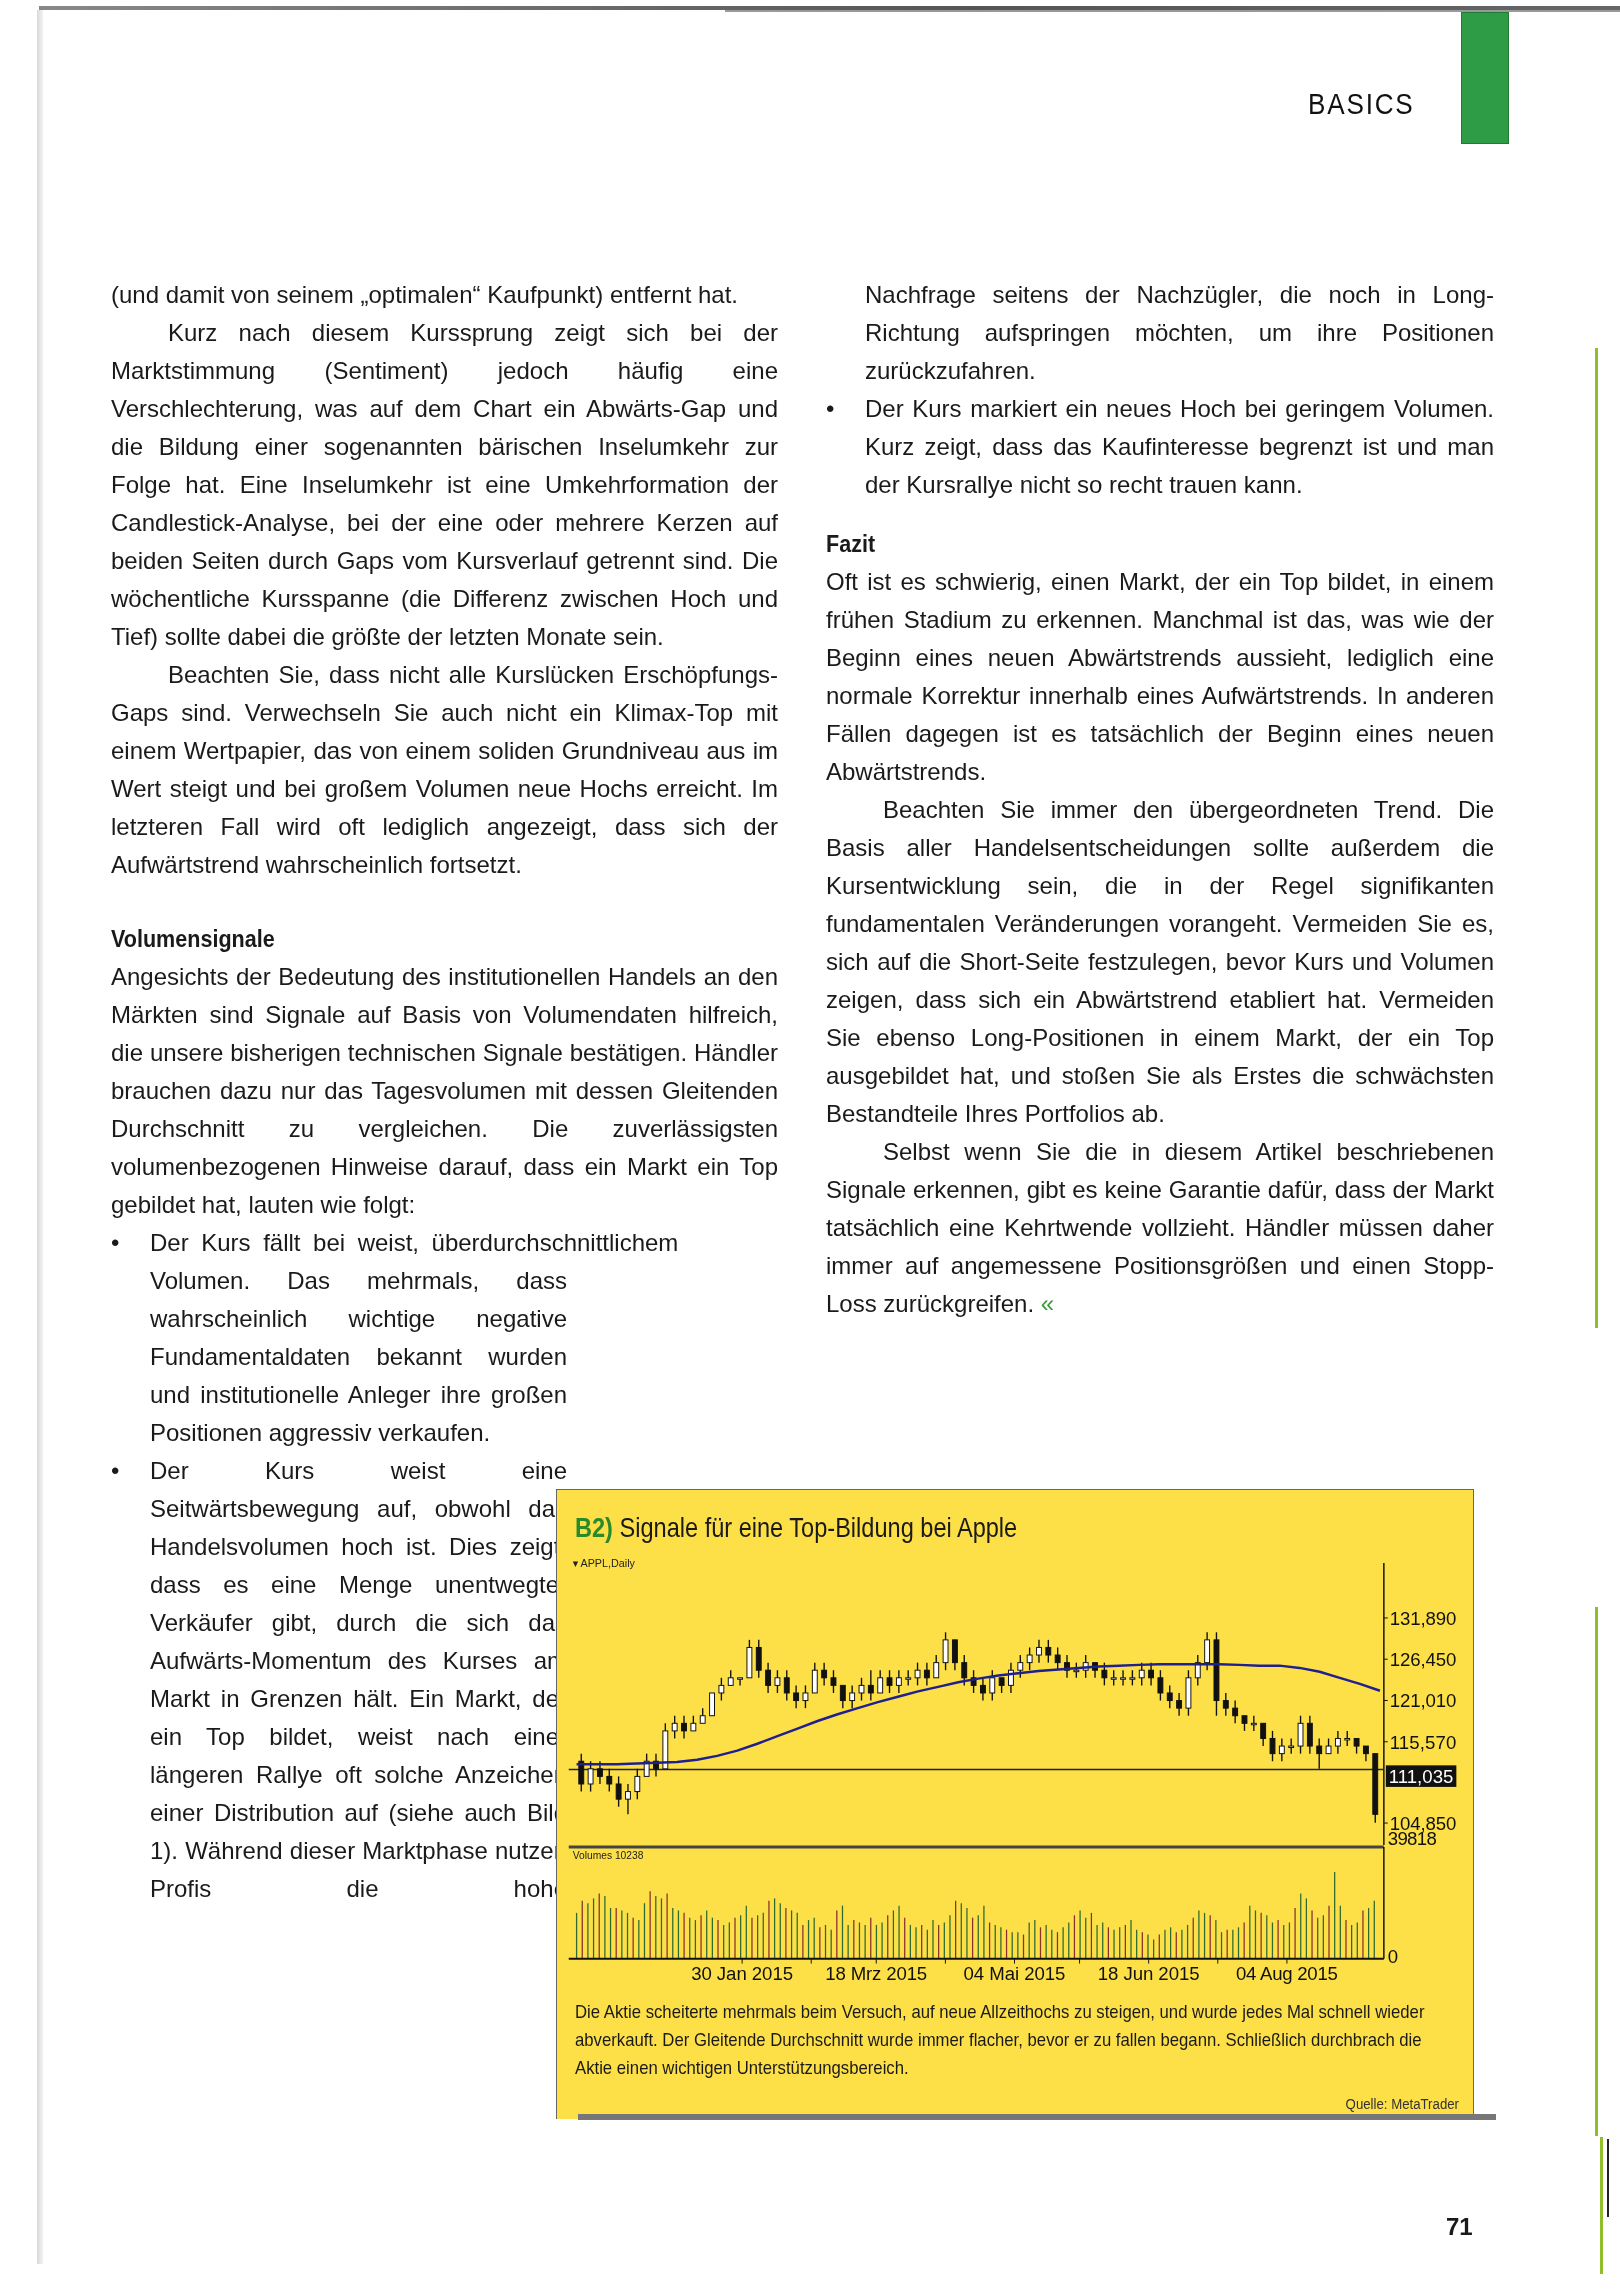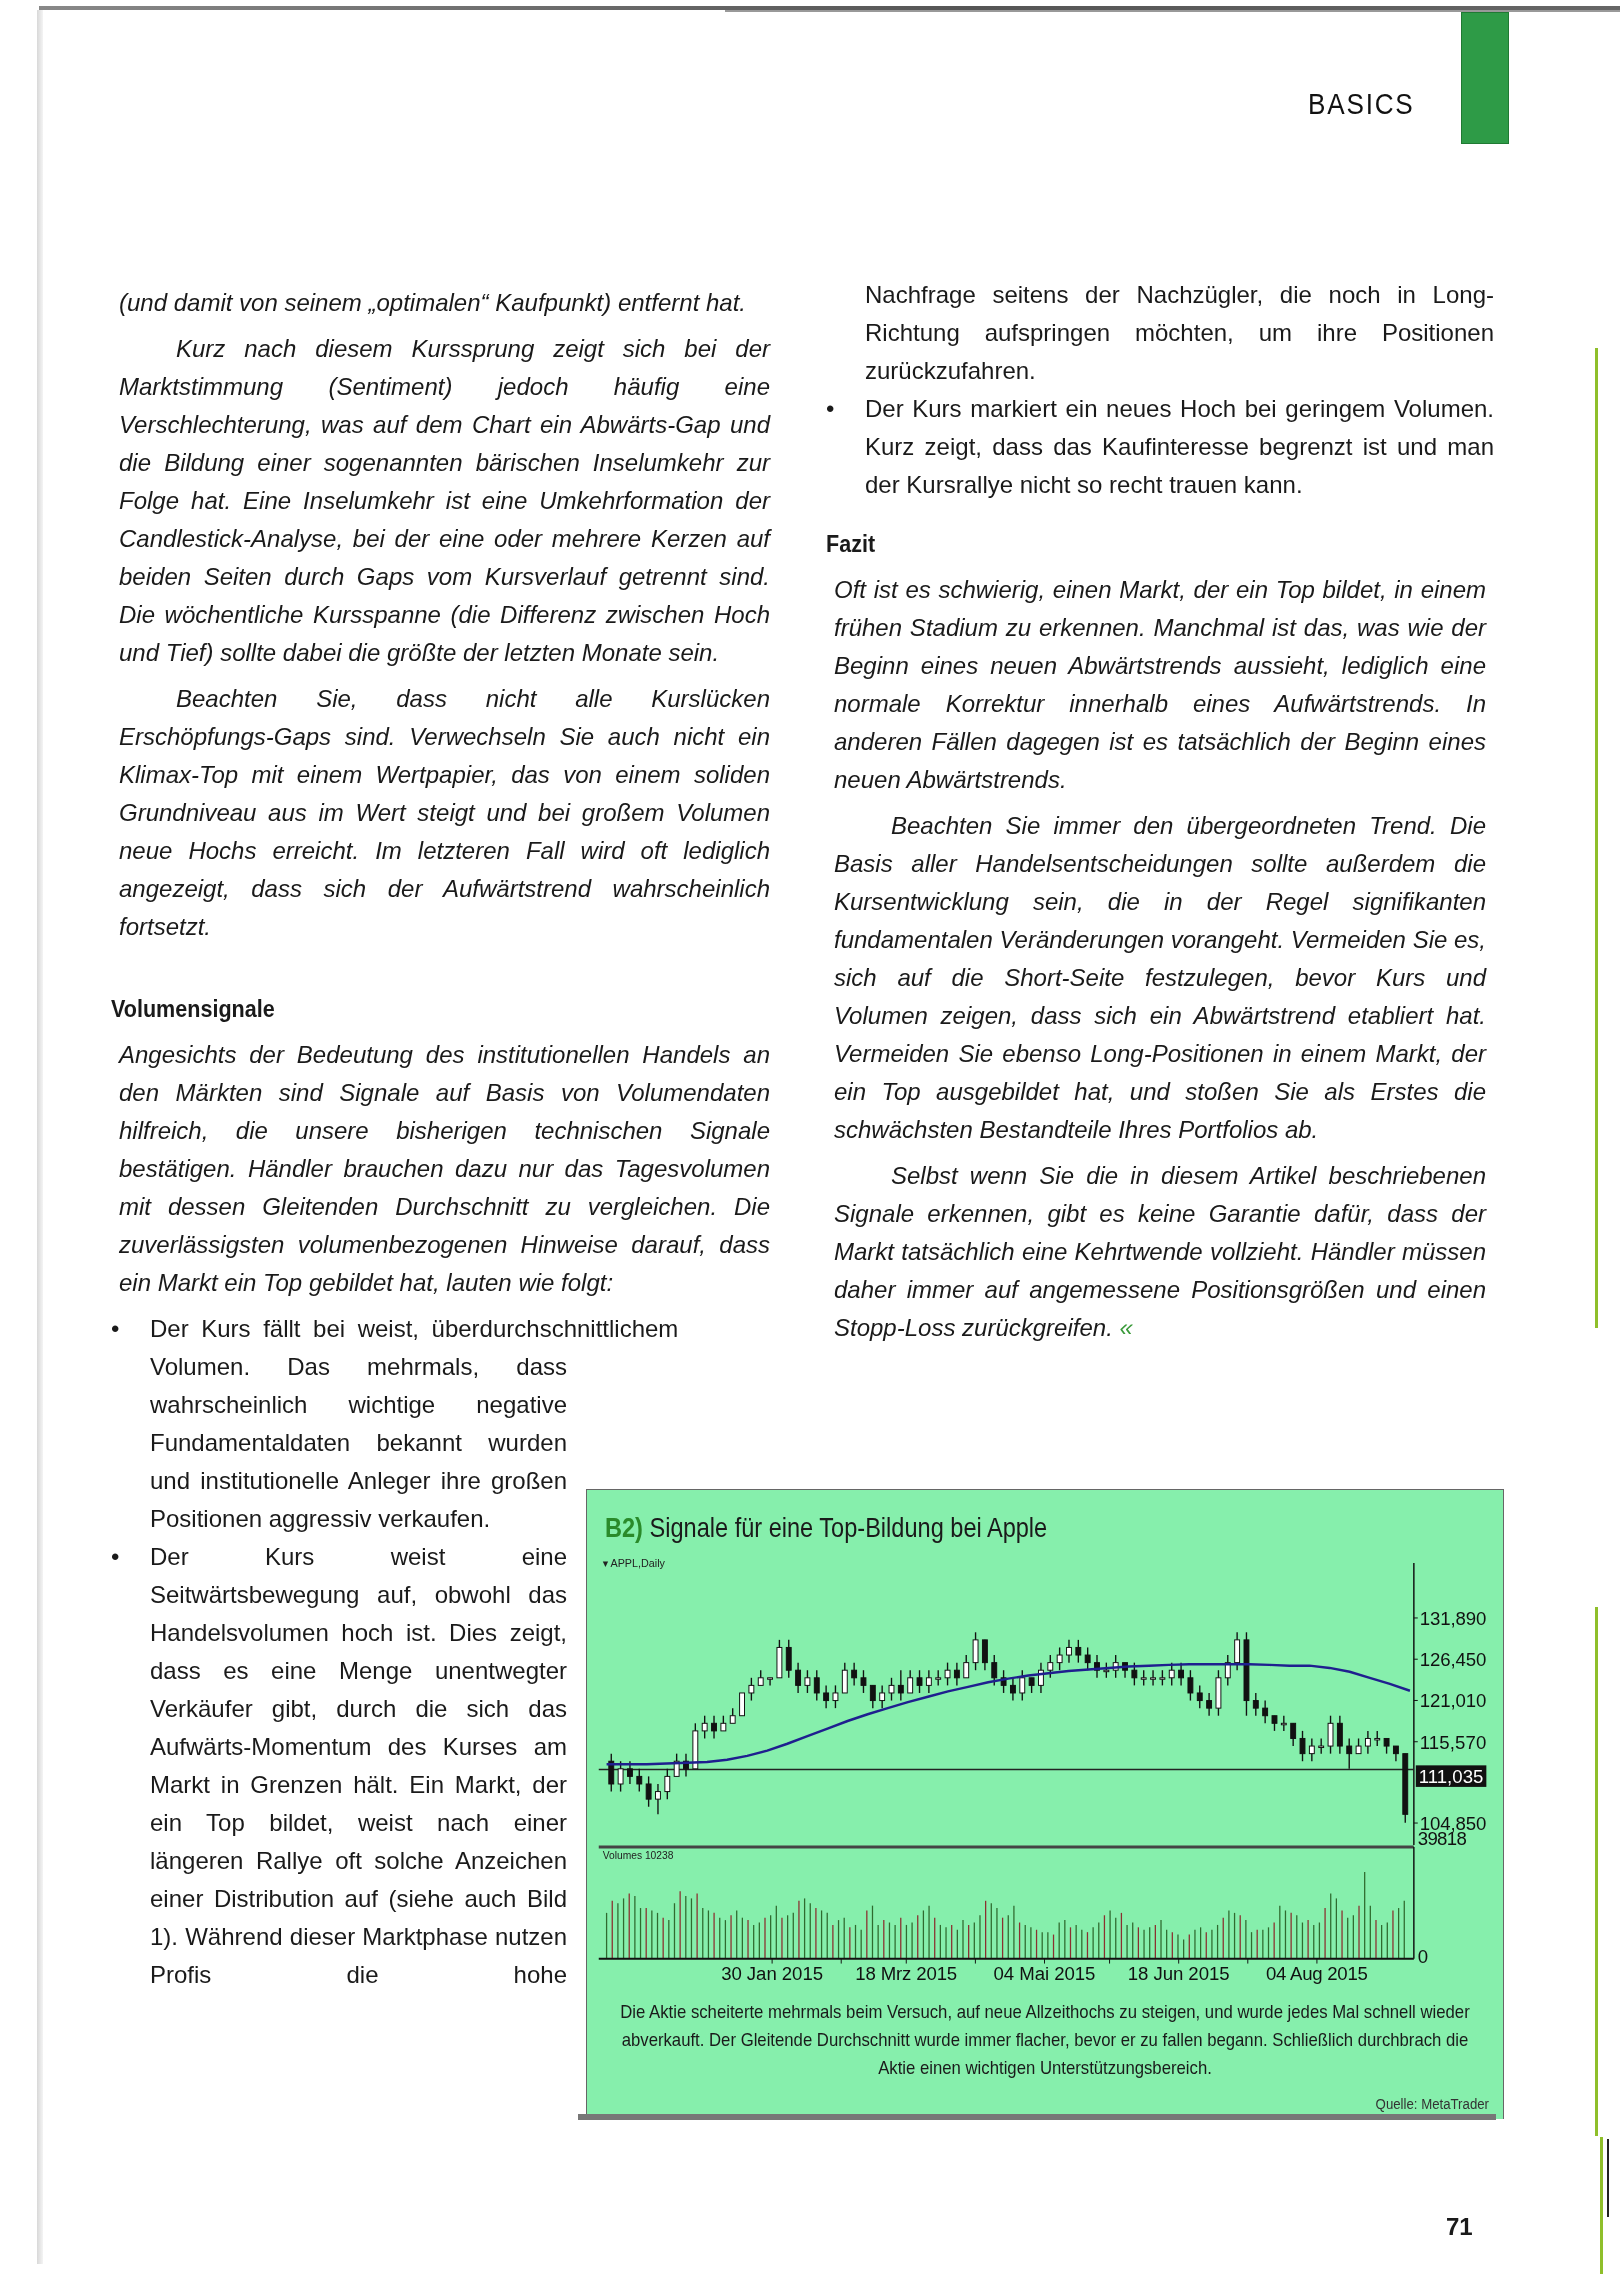--- a/index.html
+++ b/index.html
@@ -4,33 +4,33 @@
 <style>
   html,body{margin:0;padding:0;background:#fff;}
   body{width:1620px;height:2292px;position:relative;overflow:hidden;font-family:"Liberation Sans","DejaVu Sans",sans-serif;color:#1a1a1a;}
   .topline{position:absolute;left:0;top:5.9px;width:1620px;height:3.9px;background:linear-gradient(90deg,#fff 0,#fff 39px,#888 39px,#555 60%,#666 100%);}
   .topline2{position:absolute;left:725px;top:9.8px;width:895px;height:2px;background:#999;}
   .leftedge{position:absolute;left:37px;top:9.8px;width:5.9px;height:2254px;background:linear-gradient(90deg,#d8d8d8,#f4f4f4);}
   .section-label{position:absolute;left:1308px;top:88px;font-size:29px;letter-spacing:2px;color:#111;transform:scaleX(0.9);transform-origin:left;}
   .green-tab{position:absolute;left:1461px;top:11.8px;width:46px;height:130px;background:#2e9b47;border:1px solid #1f7a33;}
   .right-edge-line{position:absolute;left:1595px;width:2.9px;background:#8fbf2a;}
   .col{position:absolute;font-size:24px;line-height:38px;text-align:justify;}
-  .col p{margin:8px;font-style:italic;}
+  .col p{margin:0;}
   .col .ind{text-indent:57px;}
   .col h3{margin:0;font-size:24.5px;font-weight:bold;line-height:39px;transform:scaleX(0.88);transform-origin:left;}
   .col-left{left:111px;top:276px;width:667px;}
   .col-right{left:826px;top:276px;width:668px;}
   .bullet{position:relative;padding-left:39px;}
   .bullet .dot{position:absolute;left:0;top:0;}
   .narrow{width:417px;}
   .gap1{height:19.6px;}
   .gap2{height:35px;}
   .endmark{color:#3a9a3a;}
   
-  .chart-box{position:absolute;left:586px;top:1489px;width:916px;height:629px;border:1.5px solid #666;border-bottom:none;background:#86efac;text-align:center;}
+  .chart-box{position:absolute;left:556px;top:1489px;width:916px;height:629px;border:1.5px solid #666;border-bottom:none;background:#fde047;}
   .chart-bottom-bar{position:absolute;left:578px;top:2114px;width:918px;height:5.9px;background:#777;}
   .chart-title{position:absolute;left:17.6px;top:21.6px;font-size:27.4px;transform:scaleX(0.86);transform-origin:left;white-space:nowrap;}
   .chart-title .num{color:#2a8a2a;font-weight:bold;}
   .chart-svg{position:absolute;left:0;top:59px;}
   .caption{position:absolute;left:17.6px;top:508px;width:882px;font-size:19px;line-height:28px;transform:scaleX(0.88);transform-origin:left;width:1000px;}
   .source{position:absolute;right:13.7px;top:606px;font-size:14.7px;transform:scaleX(0.9);transform-origin:right;color:#333;}
   .page-num{position:absolute;left:1446px;top:2213px;font-size:24px;font-weight:bold;}
   .sidebar-line{position:absolute;left:1600px;top:2137px;width:2.9px;height:137px;background:#8fbf2a;}
   .sidebar-line2{position:absolute;left:1607px;top:2139px;width:2px;height:78px;background:#222;}
 </style>

